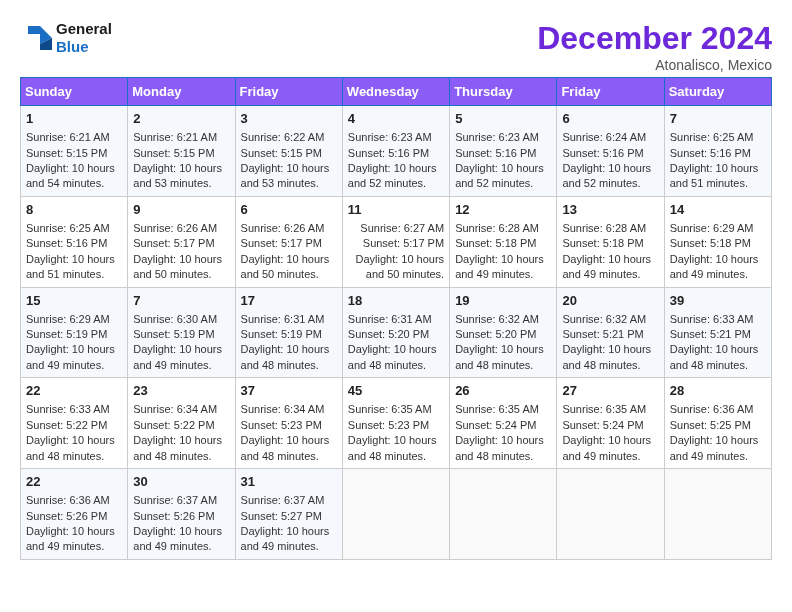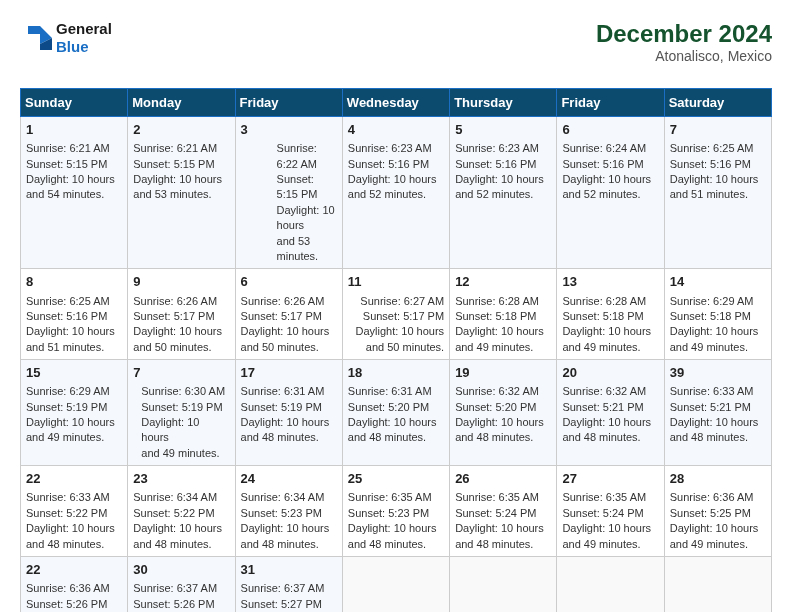--- a/index.html
+++ b/index.html
@@ -7,47 +7,47 @@
       font-family: Arial, sans-serif;
       background: #fff;
       width: 792px;
       min-height: 612px;
       padding: 20px;
     }
     .header {
       display: flex;
       justify-content: space-between;
       align-items: flex-start;
-      margin-bottom: 24px;
+      margin-bottom: 4px;
     }
     .logo {
       display: flex;
       align-items: center;
       gap: 4px;
     }
     .title-block {
       text-align: right;
     }
     .month-title {
-      font-size: 24px;
+      font-size: 32px;
       font-weight: bold;
-      color: #14532d;
+      color: #6d28d9;
       text-align: center;
     }
     .location {
       font-size: 14px;
       color: #555;
     }
     table {
       width: 100%;
       border-collapse: collapse;
       font-size: 10.5px;
     }
     thead th {
-      background: #0c4a6e;
+      background: #8b5cf6;
       color: #fff;
       padding: 6px 4px;
       text-align: left;
       font-size: 13px;
       font-weight: bold;
       border: 1px solid #1a6fc4;
     }
     tbody td {
       border: 1px solid #ccc;
       vertical-align: top;
@@ -123,21 +123,21 @@
         </td>
         <td>
           <span class="day-num">2</span>
           <div class="day-info" style="white-space: pre-line;">Sunrise: 6:21 AM
 Sunset: 5:15 PM
 Daylight: 10 hours
 and 53 minutes.</div>
         </td>
         <td>
           <span class="day-num">3</span>
-          <div class="day-info" style="white-space: pre-line; margin-left: 36px;">Sunrise: 6:22 AM
+          <div class="day-info" style="white-space: pre-line;">Sunrise: 6:22 AM
 Sunset: 5:15 PM
 Daylight: 10 hours
 and 53 minutes.</div>
         </td>
         <td>
           <span class="day-num">4</span>
           <div class="day-info" style="white-space: pre-line;">Sunrise: 6:23 AM
 Sunset: 5:16 PM
 Daylight: 10 hours
 and 52 minutes.</div>
@@ -218,21 +218,21 @@
       <tr>
         <td>
           <span class="day-num">15</span>
           <div class="day-info" style="white-space: pre-line;">Sunrise: 6:29 AM
 Sunset: 5:19 PM
 Daylight: 10 hours
 and 49 minutes.</div>
         </td>
         <td>
           <span class="day-num">7</span>
-          <div class="day-info" style="white-space: pre-line; margin-left: 8px;">Sunrise: 6:30 AM
+          <div class="day-info" style="white-space: pre-line;">Sunrise: 6:30 AM
 Sunset: 5:19 PM
 Daylight: 10 hours
 and 49 minutes.</div>
         </td>
         <td>
           <span class="day-num">17</span>
           <div class="day-info" style="white-space: pre-line;">Sunrise: 6:31 AM
 Sunset: 5:19 PM
 Daylight: 10 hours
 and 48 minutes.</div>
@@ -275,28 +275,28 @@
 and 48 minutes.</div>
         </td>
         <td>
           <span class="day-num">23</span>
           <div class="day-info" style="white-space: pre-line;">Sunrise: 6:34 AM
 Sunset: 5:22 PM
 Daylight: 10 hours
 and 48 minutes.</div>
         </td>
         <td>
-          <span class="day-num">24</span>
+          <span class="day-num">37</span>
           <div class="day-info" style="white-space: pre-line;">Sunrise: 6:34 AM
 Sunset: 5:23 PM
 Daylight: 10 hours
 and 48 minutes.</div>
         </td>
         <td>
-          <span class="day-num">25</span>
+          <span class="day-num">45</span>
           <div class="day-info" style="white-space: pre-line;">Sunrise: 6:35 AM
 Sunset: 5:23 PM
 Daylight: 10 hours
 and 48 minutes.</div>
         </td>
         <td>
           <span class="day-num">26</span>
           <div class="day-info" style="white-space: pre-line;">Sunrise: 6:35 AM
 Sunset: 5:24 PM
 Daylight: 10 hours

